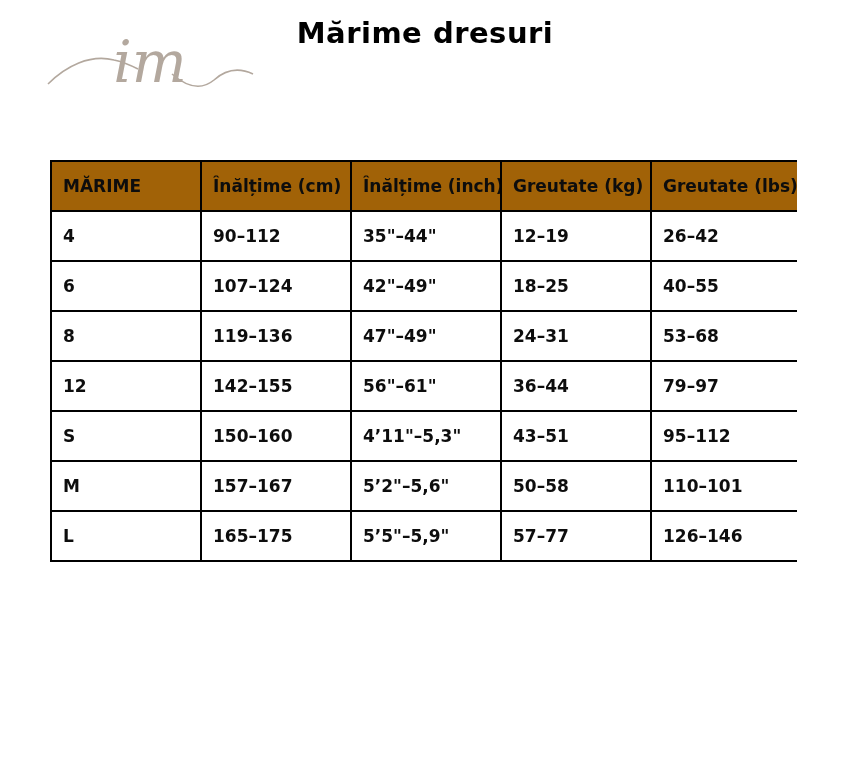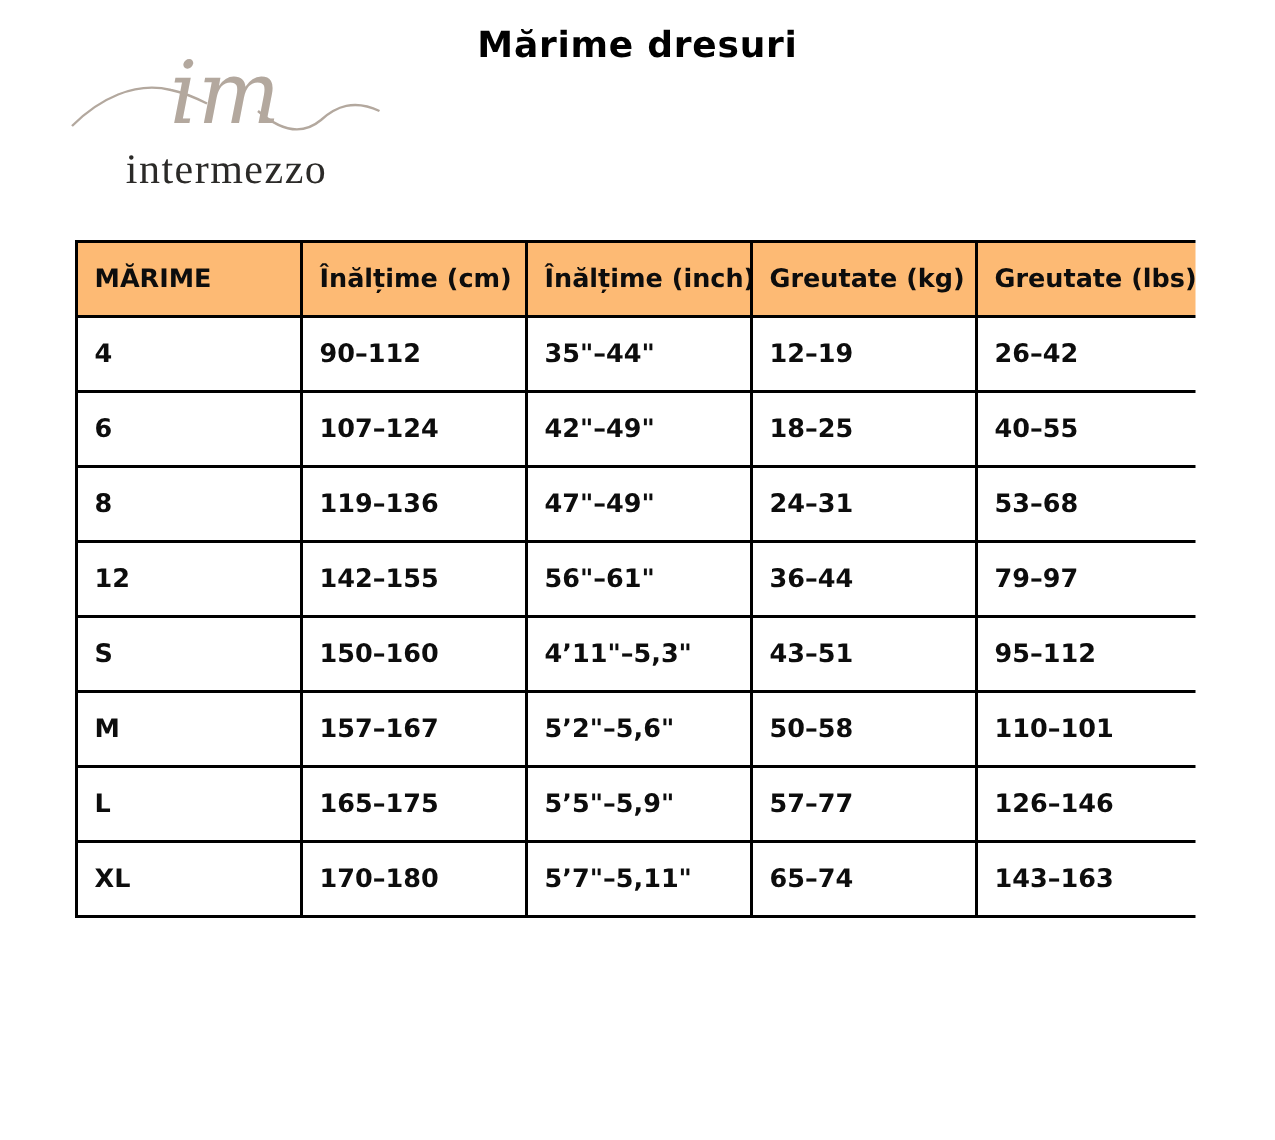--- a/index.html
+++ b/index.html
@@ -12,21 +12,21 @@
     overflow: hidden;
     font-family: "DejaVu Sans", sans-serif;
   }
 
   
   .page-title {
     position: absolute;
     left: 0; right: 0;
     top: 16px;
     text-align: center;
-    font-size: 24px;
+    font-size: 29px;
     font-weight: bold;
     color: #000000;
     letter-spacing: 0.5px;
   }
 
   .logo-im {
     position: absolute;
     left: 46px;
     top: 24px;
     width: 210px;
@@ -88,35 +88,34 @@
     padding: 0 4px 0 11px;
     text-align: left;
     vertical-align: middle;
     font-size: 17px;
     font-weight: bold;
     color: #0d0d0d;
     white-space: nowrap;
     overflow: hidden;
   }
   .size-table th {
-    background: #fdba74;
+    background: #a16207;
   }
 </style>
 </head>
 <body>
 
 <div class="page">
 
   <div class="logo-im">
     <svg width="210" height="74" viewBox="0 0 210 74" aria-hidden="true">
       <path d="M2 60 C 20 42, 44 30, 68 36 C 78 38, 86 42, 92 45" fill="none" stroke="#b3a89e" stroke-width="1.6"></path>
       <text x="104" y="58" text-anchor="middle" font-family="DejaVu Serif, serif" font-style="italic" font-size="58" fill="#b3a89e">im</text>
       <path d="M126 50 C 142 64, 156 66, 168 56 C 178 47, 190 42, 207 50" fill="none" stroke="#b3a89e" stroke-width="1.6"></path>
     </svg>
-    <div class="im-wordmark">intermezzo</div>
   </div>
 
   <h1 class="page-title">Mărime dresuri</h1>
 
 
   <div class="table-clip">
     <table class="size-table">
       <colgroup>
         <col>
           <col>
@@ -176,24 +175,17 @@
             <td>50–58</td>
             <td>110–101</td>
           </tr>
           <tr>
             <td>L</td>
             <td>165–175</td>
             <td>5’5"–5,9"</td>
             <td>57–77</td>
             <td>126–146</td>
           </tr>
-          <tr>
-            <td>XL</td>
-            <td>170–180</td>
-            <td>5’7"–5,11"</td>
-            <td>65–74</td>
-            <td>143–163</td>
-          </tr>
         </tbody>
     </table>
   </div>
 
 </div>
 
 </body></html>

